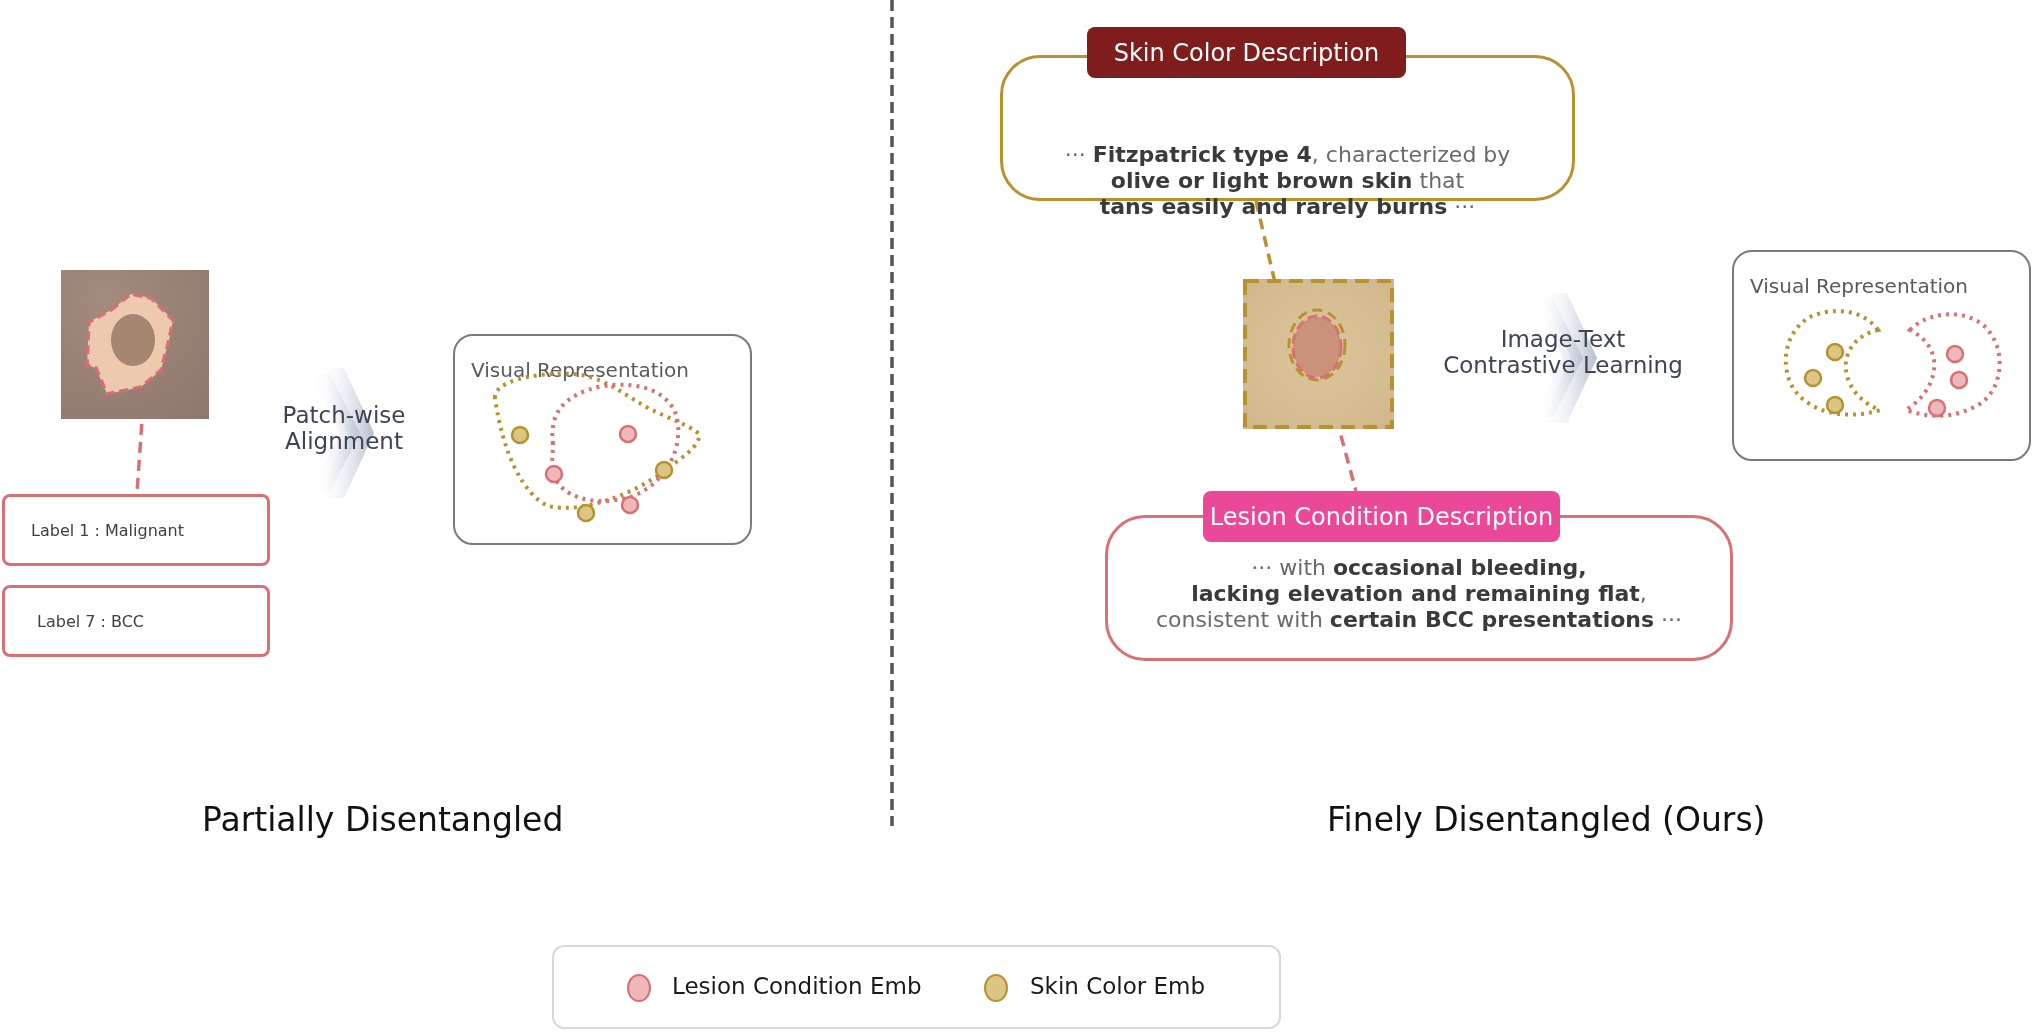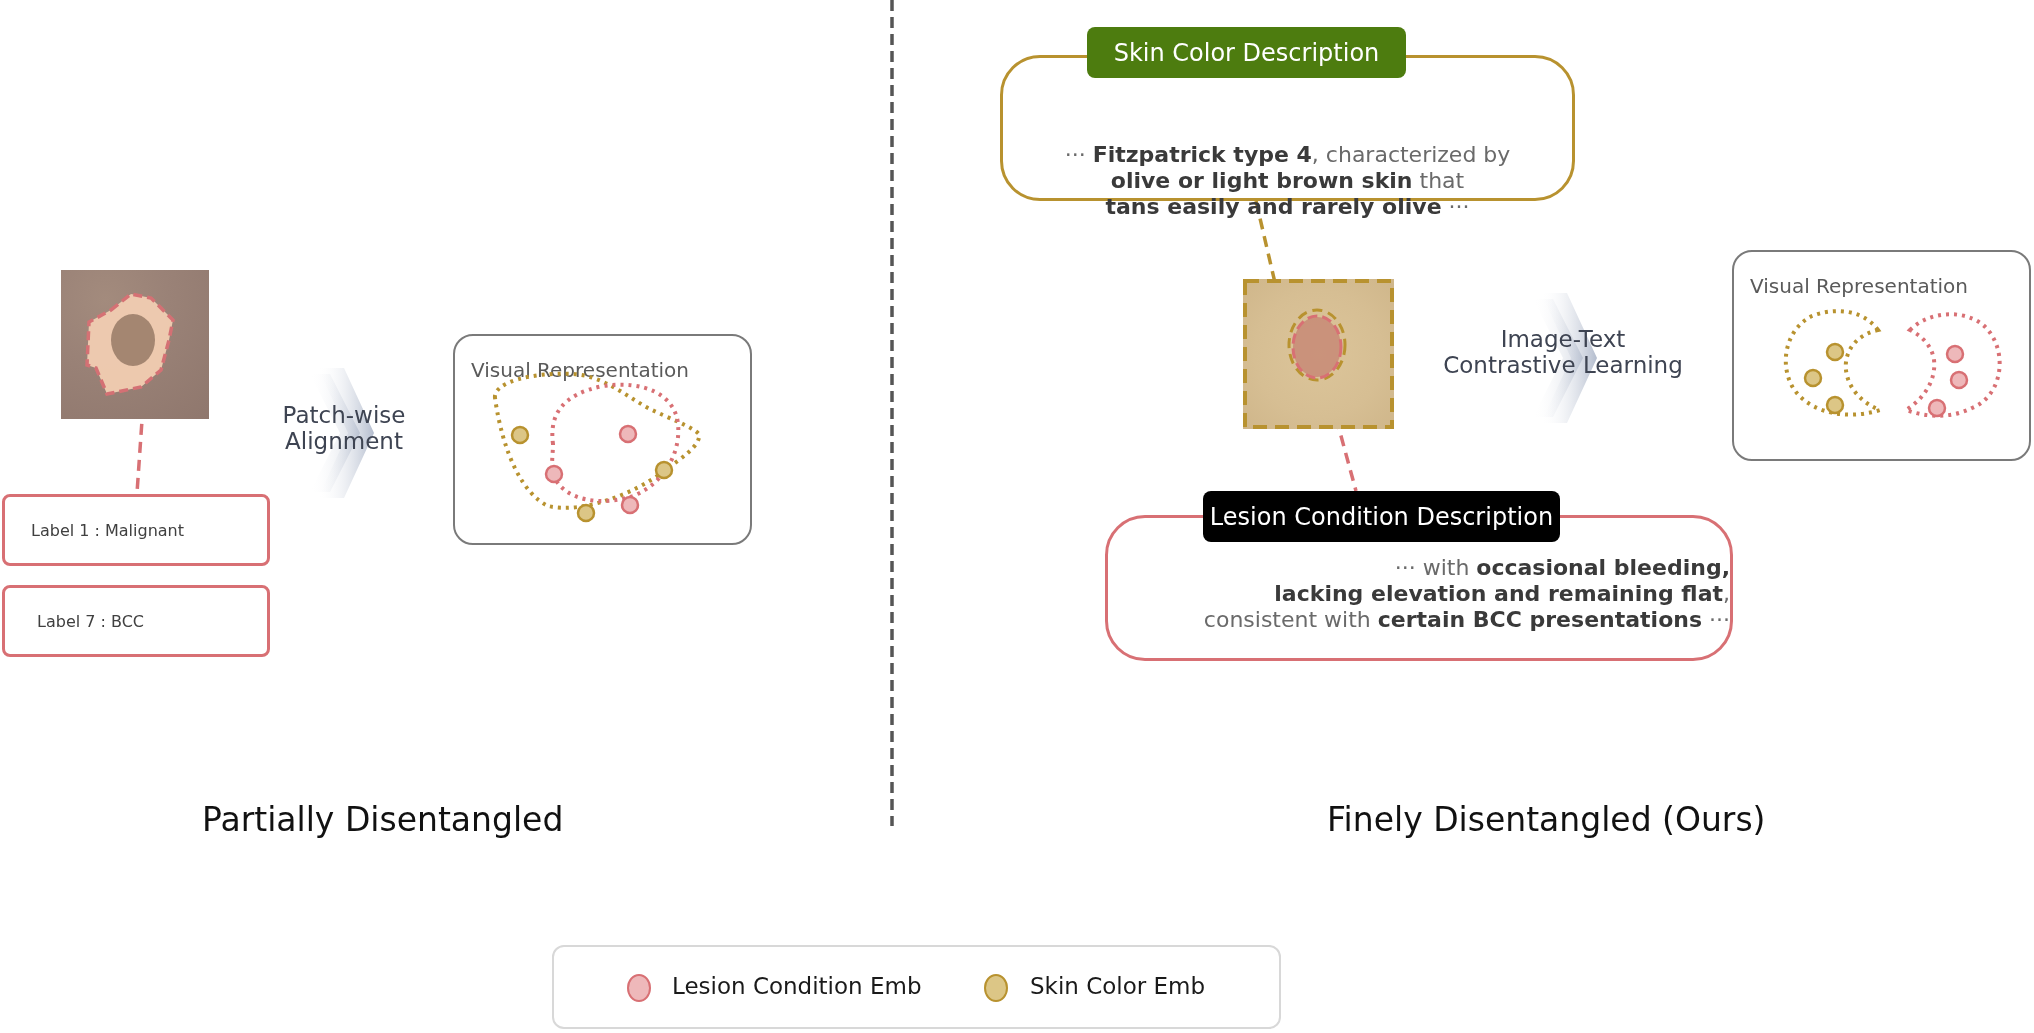--- a/index.html
+++ b/index.html
@@ -30,30 +30,30 @@
   .vr-box { border: 2.5px solid #7a7a7a; border-radius: 20px; box-sizing: border-box; background: #fff; }
   .vr-title { font-size: 20px; color: #5a5a5a; position: absolute; left: 16px; top: 14px; margin-top: 8px; }
   #vr-left { left: 453px; top: 334px; width: 299px; height: 211px; }
   #vr-right { left: 1732px; top: 250px; width: 299px; height: 211px; }
 
   
   .desc-box { border: 3px solid; border-radius: 40px; box-sizing: border-box; background: #fff; }
   .desc-tab { border-radius: 8px; color: #ffffff; font-size: 24px; display: flex;
     align-items: center; justify-content: center; }
   #skin-desc-box { left: 1000px; top: 55px; width: 575px; height: 146px; border-color: #b8922f; }
-  #skin-desc-tab { left: 1087px; top: 27px; width: 319px; height: 51px; background: #4d7c0f; }
+  #skin-desc-tab { left: 1087px; top: 27px; width: 319px; height: 51px; background: #7f1d1d; }
   #lesion-desc-box { left: 1105px; top: 515px; width: 628px; height: 146px; border-color: #d87074; }
-  #lesion-desc-tab { left: 1203px; top: 491px; width: 357px; height: 51px; background: #000000; }
+  #lesion-desc-tab { left: 1203px; top: 491px; width: 357px; height: 51px; background: #ec4899; }
 
   .desc-text { position: absolute; left: 0; width: 100%; text-align: center; font-size: 22px;
     line-height: 26px; color: #3d3d3d; }
   .desc-text b { font-weight: bold; color: #3a3a3a; }
   .desc-text .light { color: #6a6a6a; font-weight: normal; }
   #skin-desc-text { top: 40px; margin-top: 44px; }
-  #lesion-desc-text { top: 37px; text-align: right; }
+  #lesion-desc-text { top: 37px; }
 
   
   .section-title { font-size: 33px; color: #111; }
   #title-left { left: 202px; top: 800px; }
   #title-right { left: 1315px; top: 800px; margin-left: 12px; }
 
   
   #legend { left: 552px; top: 945px; width: 729px; height: 84px; border: 2px solid #d8d8d8;
     border-radius: 12px; box-sizing: border-box; }
   .legend-dot { position: absolute; width: 24px; height: 28px; border-radius: 50%; box-sizing: border-box; border: 2.5px solid; top: 27px; }
@@ -113,21 +113,21 @@
       <circle cx="177" cy="171" r="8" fill="#eeb8ba" stroke="#d87074" stroke-width="2.5"></circle>
     </svg>
 </div>
 
 <div class="abs section-title" id="title-left">Partially Disentangled</div>
 
 <div class="abs desc-box" id="skin-desc-box">
   <div class="desc-text" id="skin-desc-text">
     <div><span class="light">··· </span><b>Fitzpatrick type 4</b><span class="light">, characterized by</span></div>
     <div><b>olive or light brown skin</b><span class="light"> that</span></div>
-    <div><b>tans easily and rarely olive</b><span class="light"> ···</span></div>
+    <div><b>tans easily and rarely burns</b><span class="light"> ···</span></div>
   </div>
 </div>
 <div class="abs desc-tab" id="skin-desc-tab">Skin Color Description</div>
 
 <div class="abs skin-right">
   <svg width="151" height="150" style="position:absolute;left:0;top:0">
     <rect x="2" y="2" width="147" height="146" fill="none" stroke="#b8922f" stroke-width="4" stroke-dasharray="14 8"></rect>
     <ellipse cx="74" cy="68" rx="24" ry="30" fill="#c78a75" opacity="0.85"></ellipse>
     <ellipse cx="74" cy="66" rx="28" ry="35" fill="none" stroke="#b8922f" stroke-width="3" stroke-dasharray="10 6"></ellipse>
     <ellipse cx="74" cy="68" rx="24" ry="31" fill="none" stroke="#d87074" stroke-width="3" stroke-dasharray="10 5"></ellipse>

